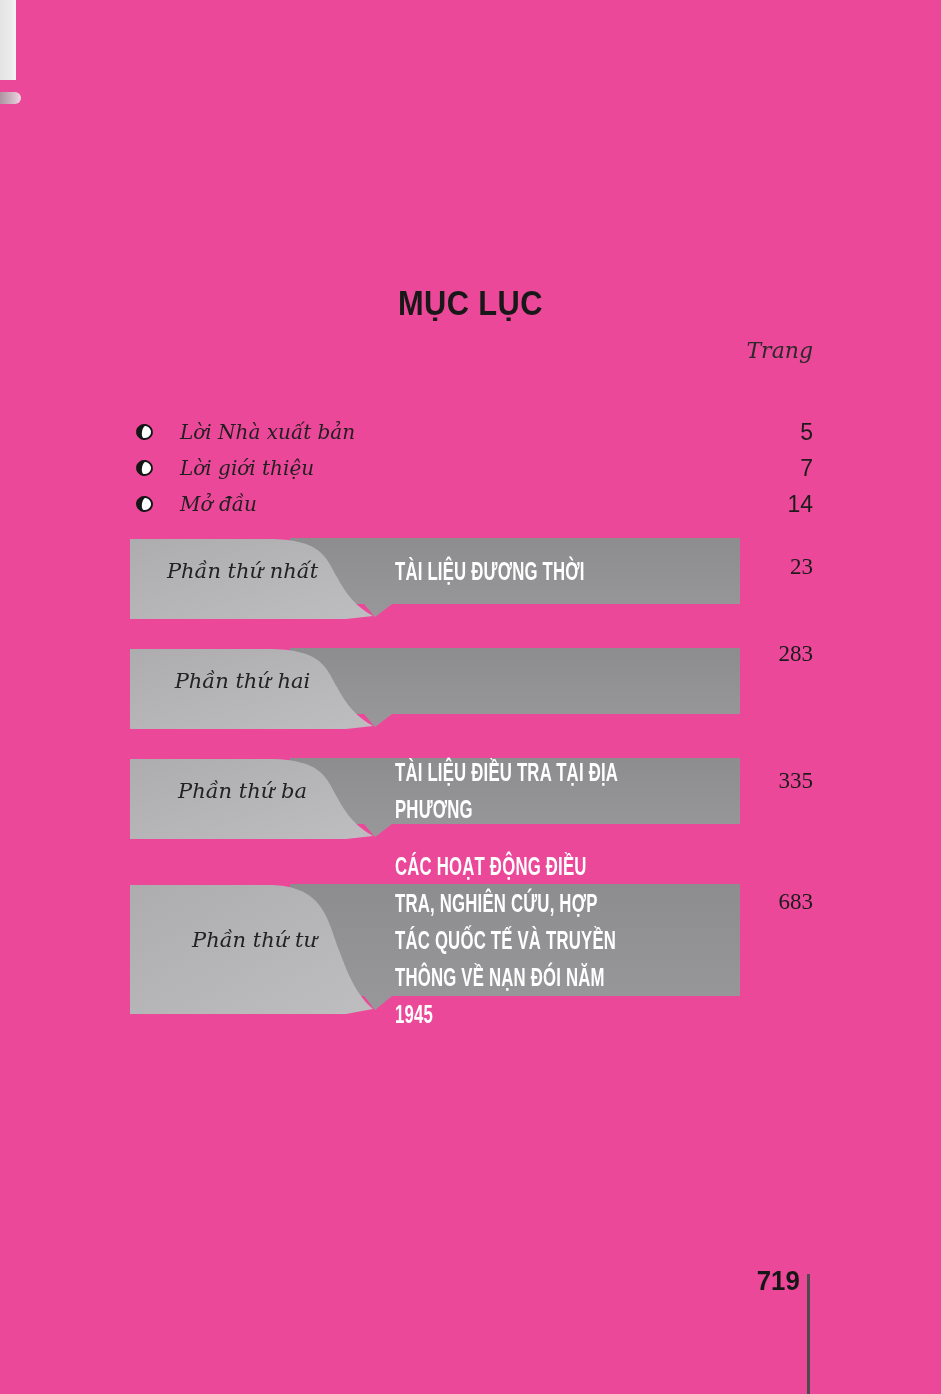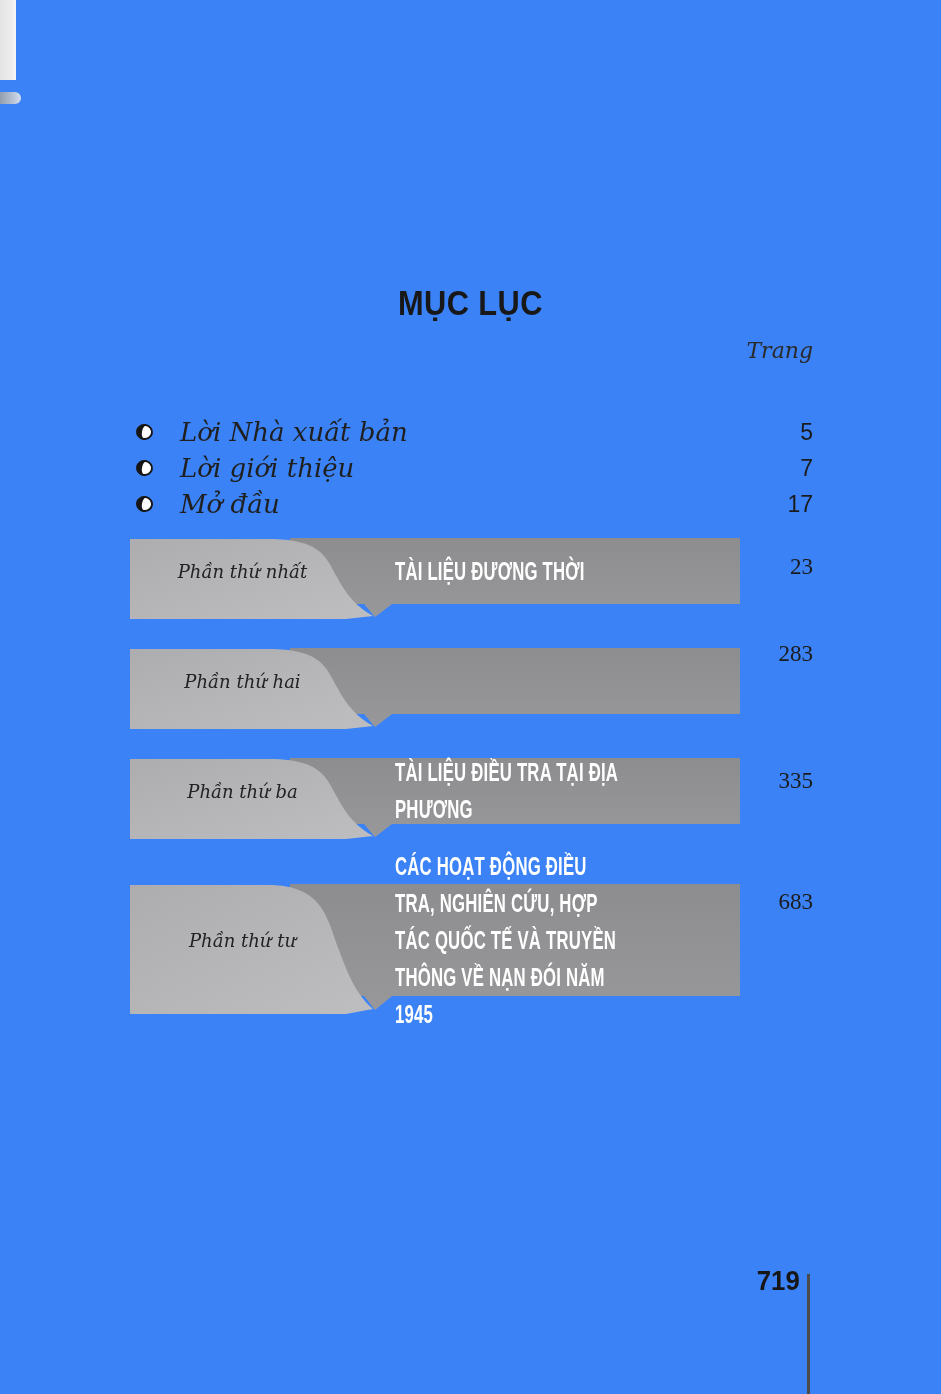--- a/index.html
+++ b/index.html
@@ -1,19 +1,19 @@
 <!DOCTYPE html>
 <html><head>
 <meta charset="utf-8">
 <style>
   html,body{margin:0;padding:0;background:#ffffff;}
   .page{
     position:relative;
     width:941px;height:1394px;
-    background:#3b82f6;
+    background:#ec4899;
     overflow:hidden;
     font-family:"DejaVu Serif", serif;
     color:#1e1e1e;
   }
   
   .artifact-strip{
     position:absolute;left:0;top:0;width:16px;height:80px;
     background:linear-gradient(to right,#e4e4e4,#ececec 70%,#f7f7f7);
   }
   .artifact-smudge{
@@ -48,42 +48,42 @@
   .bullet{
     flex:0 0 auto;
     width:9px;height:12px;
     border:2px solid #161616;border-left-width:6px;
     border-radius:50%;
     transform:rotate(10deg);
     margin-right:27px;
     background:#fff;
   }
   .front-label{
-    font-style:italic;font-size:26px;color:#1f1f1f;white-space:nowrap;
+    font-style:italic;font-size:20px;color:#1f1f1f;white-space:nowrap;
   }
   .front-num{
     margin-left:auto;
     font-family:"Liberation Sans", sans-serif;
     font-size:23px;color:#1b1b1b;
   }
   
   .section{
     position:absolute;left:130px;width:610px;height:81px;
   }
   .section.tall{height:132px;}
   .ribbon{position:absolute;left:0;top:0;}
   .rb-dark{fill:url(#gradDark);}
   .rb-light{fill:url(#gradLight);}
   .part{
     position:absolute;left:0;top:0;width:225px;height:66px;
     display:flex;align-items:center;justify-content:center;
   }
-  .section.tall .part{height:112px;}
+  .section.tall .part{height:112px;margin-left:12px;}
   .part span{
-    font-style:italic;font-size:18px;color:#222222;white-space:nowrap;
+    font-style:italic;font-size:21px;color:#222222;white-space:nowrap;
   }
   .bartitle{
     position:absolute;left:265px;top:0;width:345px;height:66px;
     display:flex;align-items:center;
     overflow:visible;
   }
   .section.tall .bartitle{height:112px;}
   .cond{
     display:inline-block;width:515px;
     font-family:"Liberation Sans", sans-serif;
@@ -145,21 +145,21 @@
       <span class="front-num">5</span>
     </div>
     <div class="front-row">
       <span class="bullet"></span>
       <span class="front-label">Lời giới thiệu</span>
       <span class="front-num">7</span>
     </div>
     <div class="front-row">
       <span class="bullet"></span>
       <span class="front-label">Mở đầu</span>
-      <span class="front-num">17</span>
+      <span class="front-num">14</span>
     </div>
   </div>
 
   <div class="section" style="top:538px">
     <svg class="ribbon" width="610" height="81" viewBox="0 0 610 81">
       <path class="rb-dark" d="M160,0 H610 V66 H262 L245,79 L234,66 H160 Z"></path>
       <path class="rb-light" d="M0,1 H138 C191,1 196,19 207,39 C216,57 228,70 243,78 L216,81 L0,81 Z"></path>
     </svg>
     <div class="part">
         <span>Phần thứ nhất</span>

